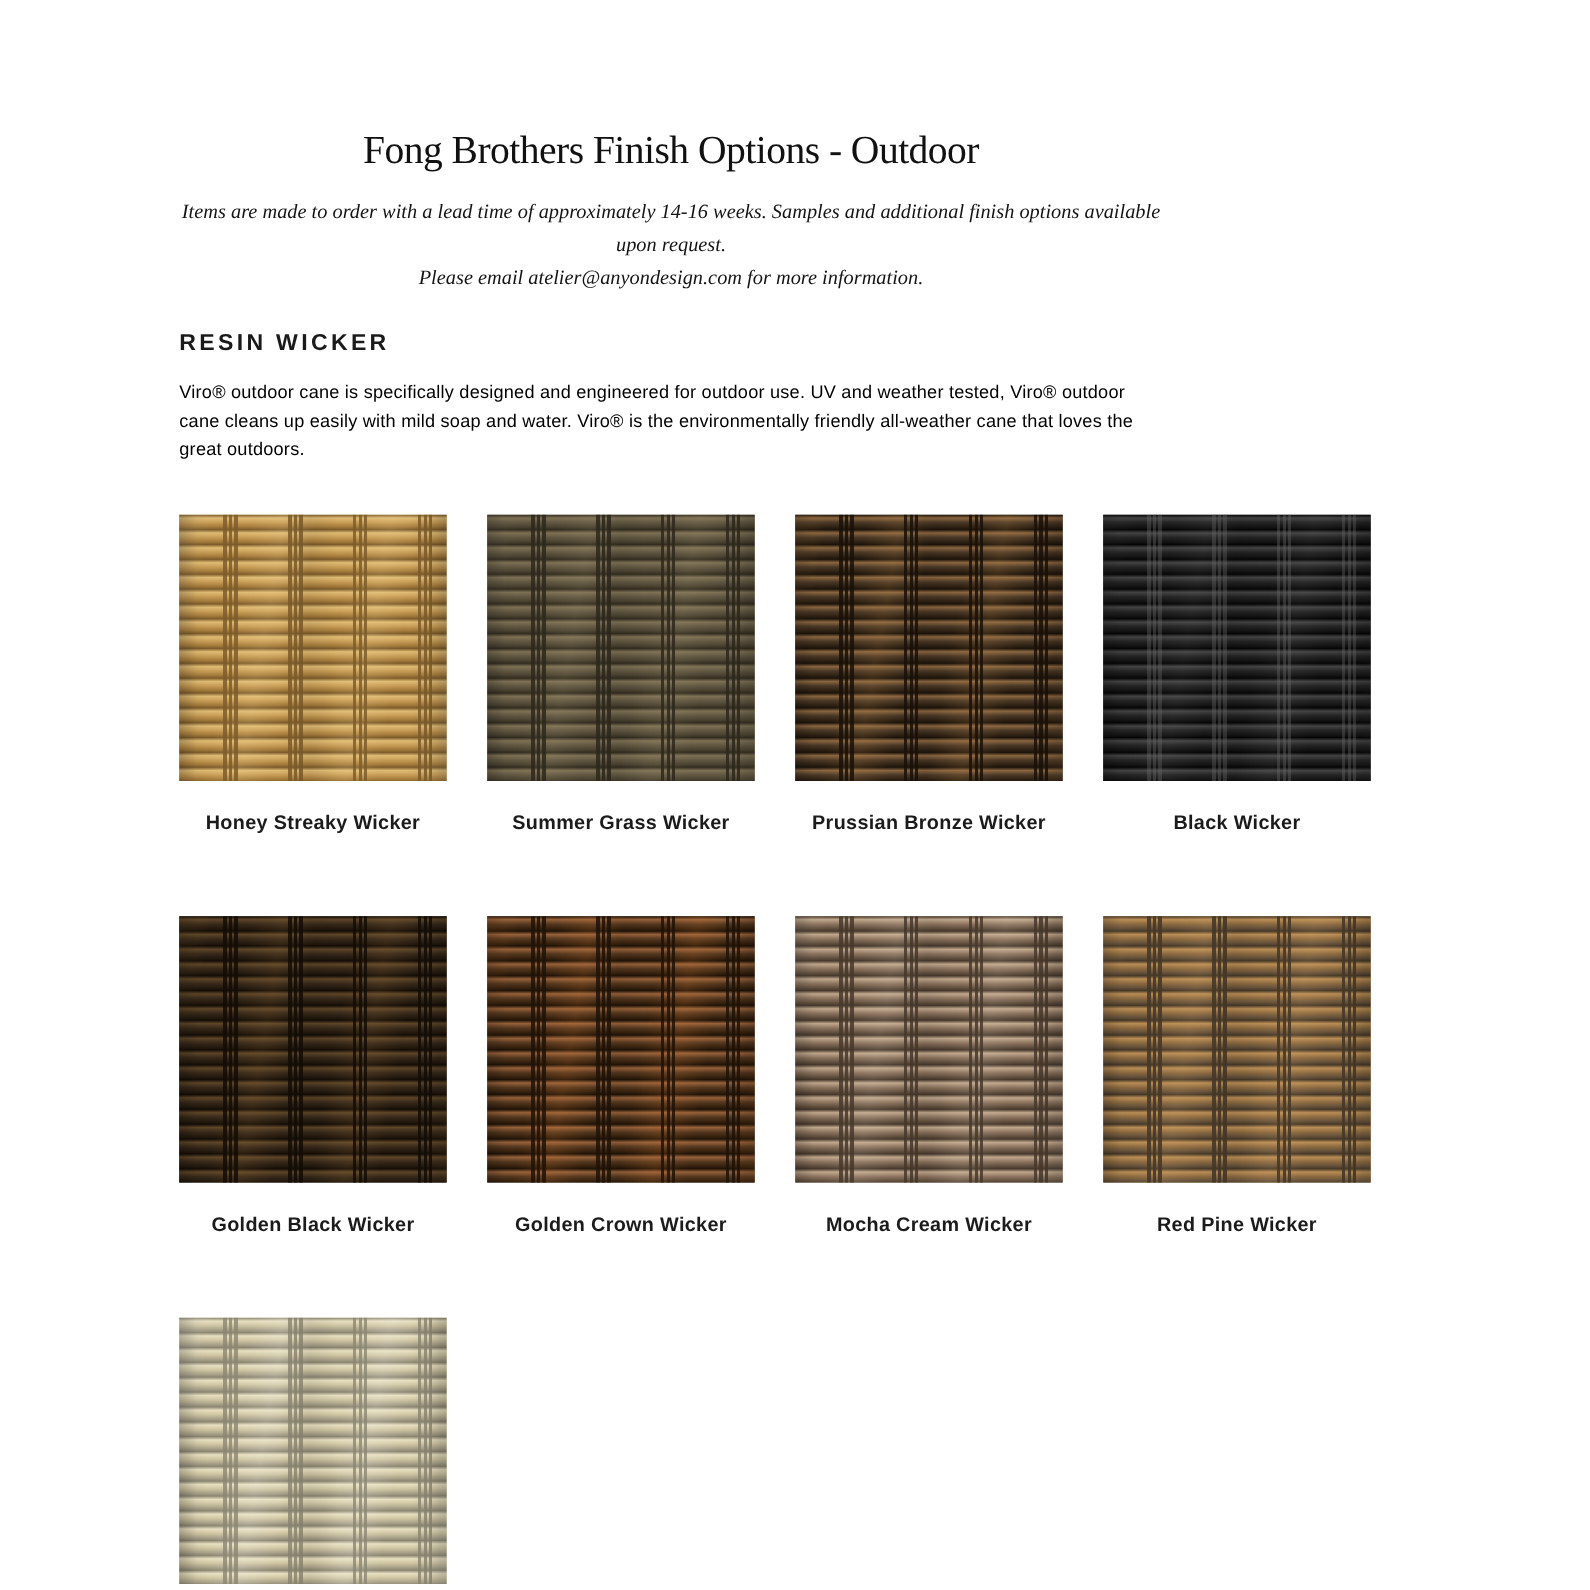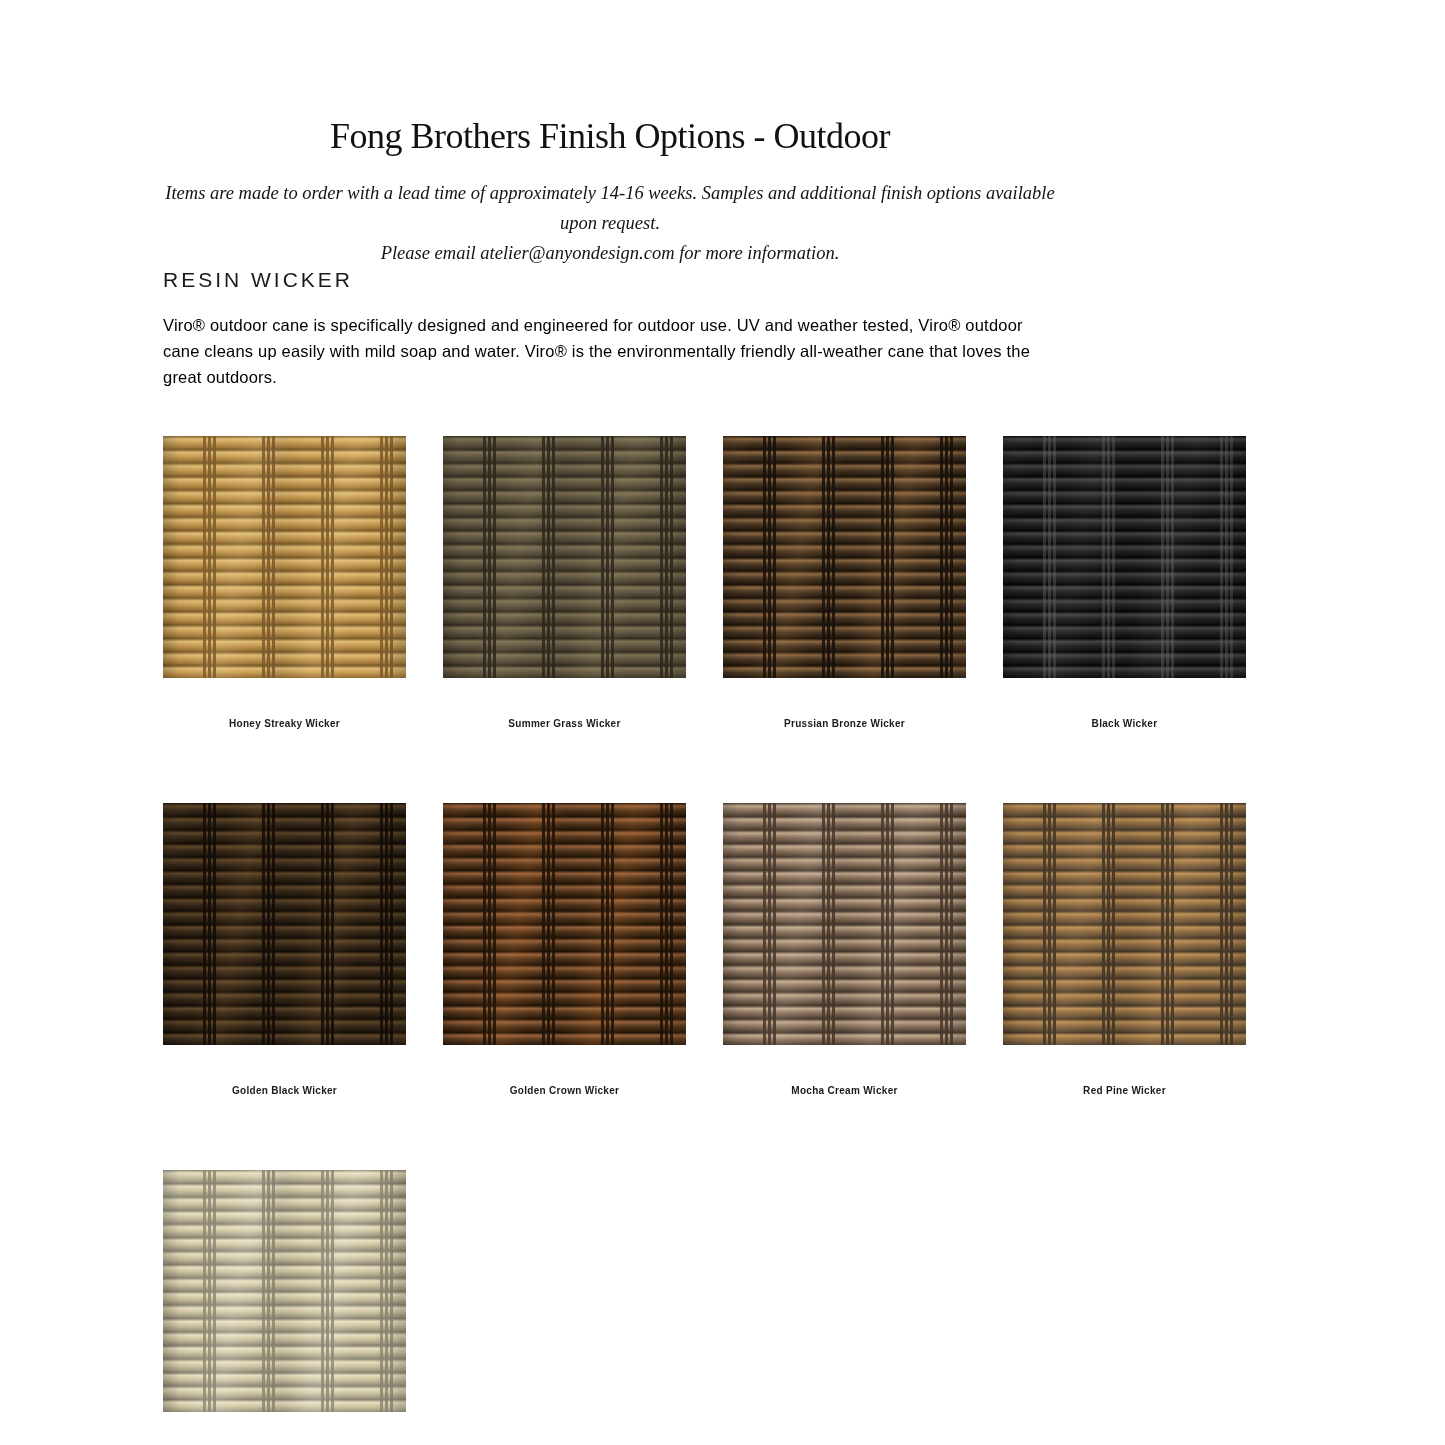--- a/index.html
+++ b/index.html
@@ -28,22 +28,23 @@
   }
   .subtitle {
     margin-top: 22px;
     font-family: "Liberation Serif", serif;
     font-style: italic;
     font-size: 18.5px;
     line-height: 1.6;
     color: #141414;
   }
   .section-title {
+    margin-top: 32px;
     font-size: 21px;
-    font-weight: 400;
+    font-weight: 700;
     letter-spacing: 3px;
     color: #1a1a1a;
   }
   .section-desc {
     margin-top: 20px;
     font-size: 16.5px;
     line-height: 1.58;
     letter-spacing: 0.2px;
     color: #000000;
     max-width: 1115px;
@@ -79,23 +80,23 @@
       
       repeating-linear-gradient(100deg,
         var(--mottle) 0px, rgba(0,0,0,0) 30px,
         rgba(0,0,0,0) 64px, var(--mottle) 95px),
       
       repeating-linear-gradient(180deg,
         var(--dark) 0px, var(--hi) 3px, var(--base) 7px,
         var(--lo) 11px, var(--dark) 13.5px);
   }
   .label {
-    margin-top: 40px;
+    margin-top: 28px;
     text-align: center;
-    font-size: 10px;
+    font-size: 18px;
     font-weight: 700;
     letter-spacing: 0.3px;
     color: #1b1b1b;
   }
 </style>
 </head>
 <body>
 
 <div class="page">
   <div class="header">

